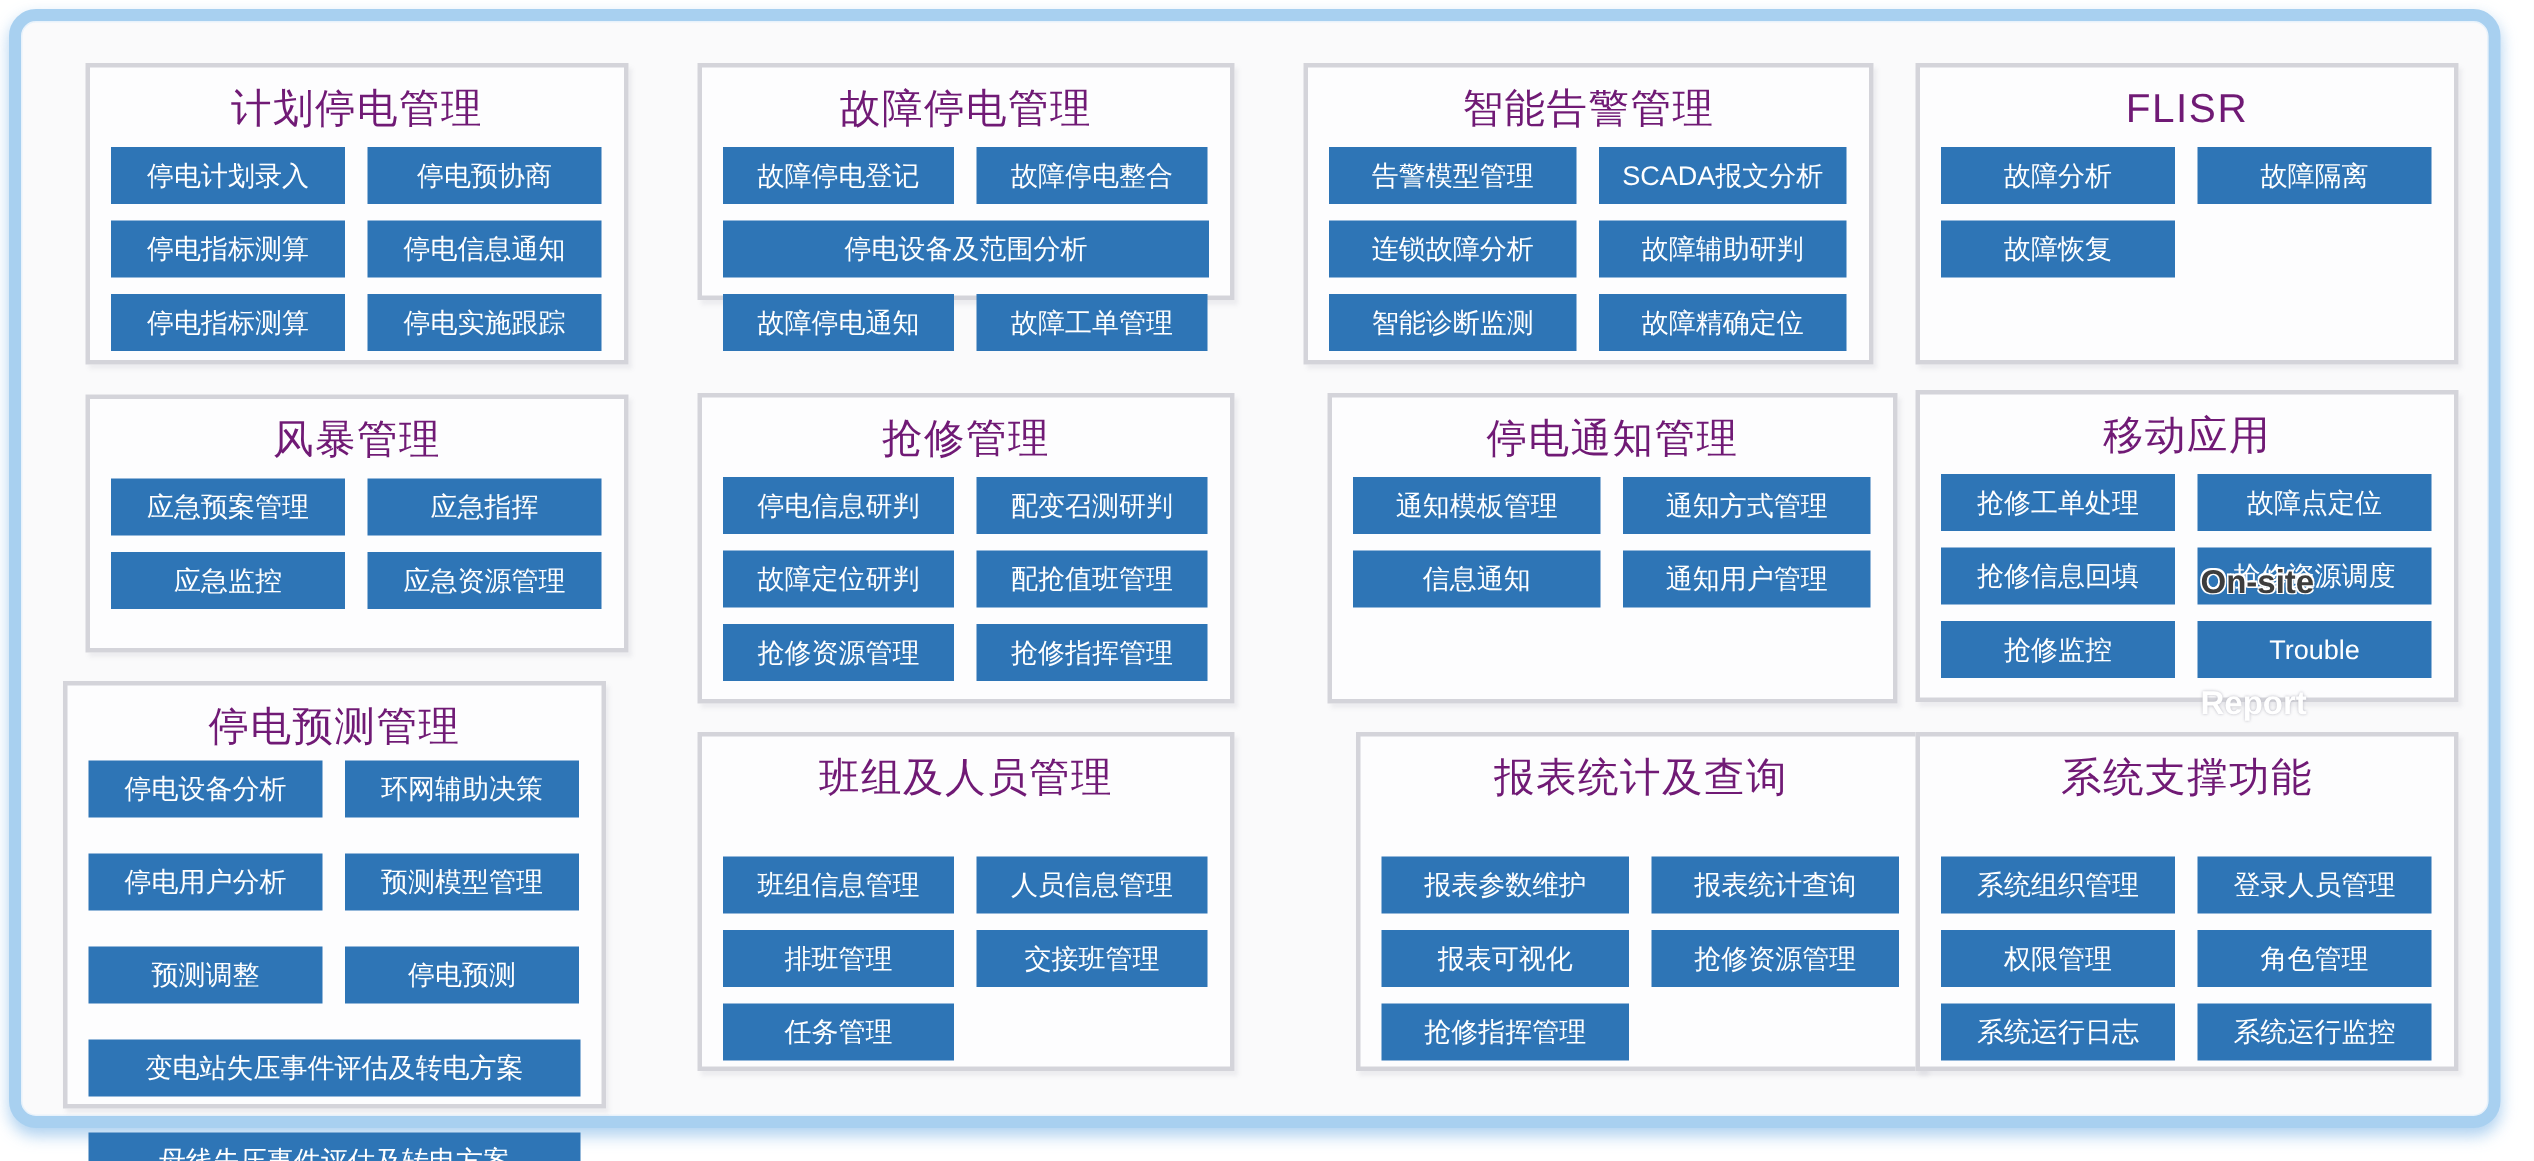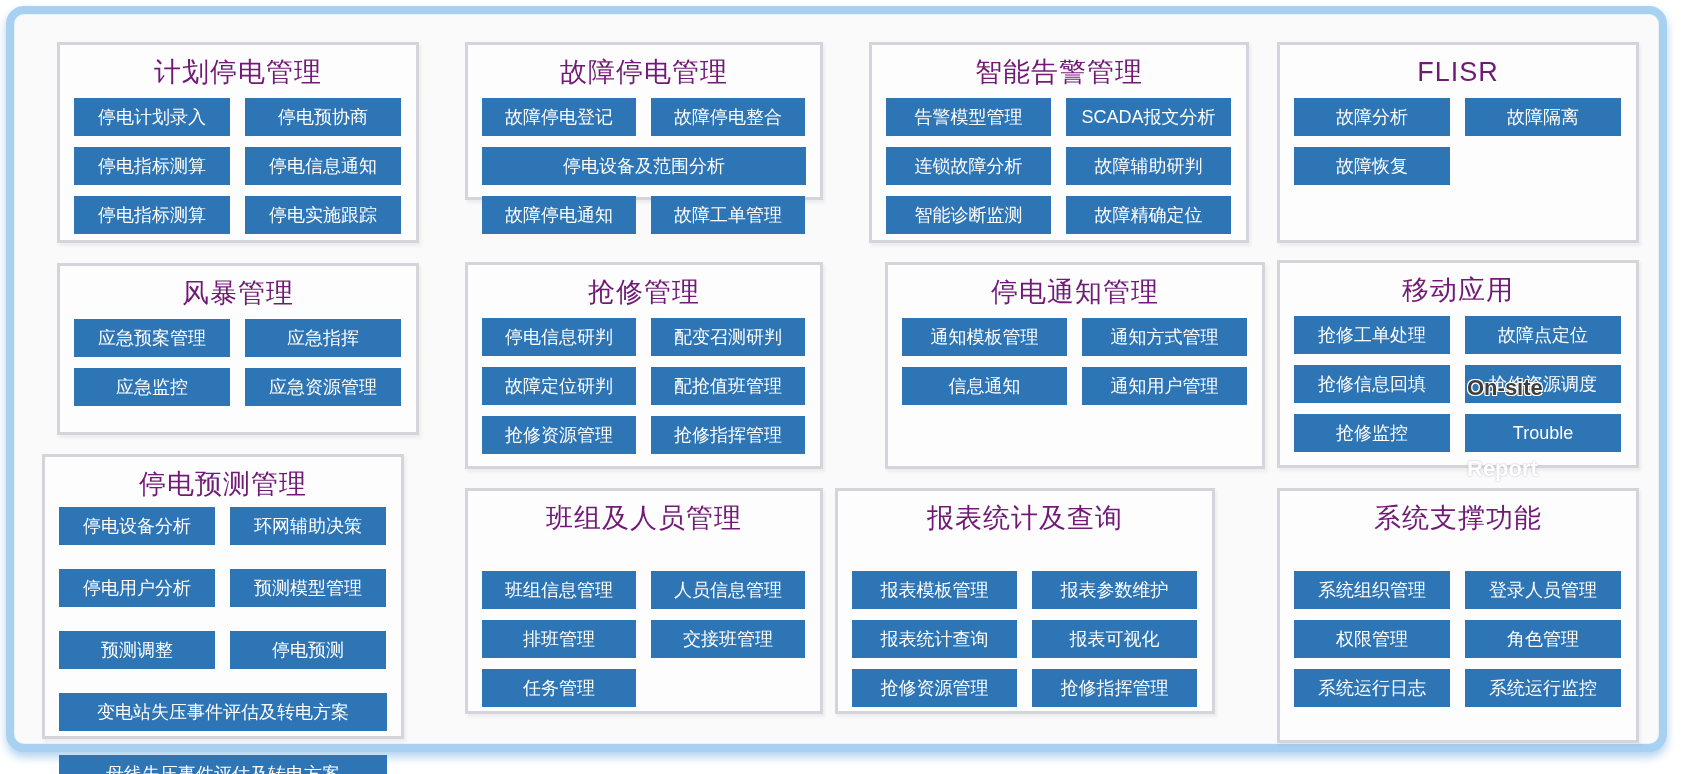--- a/index.html
+++ b/index.html
@@ -39,22 +39,22 @@
   section:nth-of-type(1){left:57px;top:42px;width:362px;height:201px;}
   section:nth-of-type(2){left:465px;top:42px;width:358px;height:158px;}
   section:nth-of-type(3){left:869px;top:42px;width:380px;height:201px;}
   section:nth-of-type(4){left:1277px;top:42px;width:362px;height:201px;}
   section:nth-of-type(5){left:57px;top:263px;width:362px;height:172px;}
   section:nth-of-type(6){left:465px;top:262px;width:358px;height:207px;}
   section:nth-of-type(7){left:869px;top:262px;width:380px;height:207px;margin-left:16px;}
   section:nth-of-type(8){left:1277px;top:260px;width:362px;height:208px;}
   section:nth-of-type(9){left:42px;top:454px;width:362px;height:285px;}
   section:nth-of-type(10){left:465px;top:488px;width:358px;height:226px;}
-  section:nth-of-type(11){left:835px;top:488px;width:380px;height:226px;}
-  section:nth-of-type(12){left:1277px;top:488px;width:362px;height:255px;}
+  section:nth-of-type(11){left:904px;top:488px;width:380px;height:226px;}
+  section:nth-of-type(12){left:1277px;top:488px;width:362px;height:226px;}
   
   section:nth-of-type(10) .btns,
   section:nth-of-type(11) .btns,
   section:nth-of-type(12) .btns{margin-top:27px;}
   section:nth-of-type(9) .btns{row-gap:24px;padding-top:7px;}
   
   .overlay-line{
     position:absolute;left:187px;width:161px;text-align:left;
     font-size:22px;font-weight:600;z-index:5;pointer-events:none;
   }
@@ -174,21 +174,20 @@
         <div class="btn">班组信息管理</div>
         <div class="btn">人员信息管理</div>
         <div class="btn">排班管理</div>
         <div class="btn">交接班管理</div>
         <div class="btn">任务管理</div>
       </div>
     </section>
     <section class="panel">
       <h2 class="panel-title">报表统计及查询</h2>
       <div class="btns">
-        <div class="btn">报表模板管理</div>
         <div class="btn">报表参数维护</div>
         <div class="btn">报表统计查询</div>
         <div class="btn">报表可视化</div>
         <div class="btn">抢修资源管理</div>
         <div class="btn">抢修指挥管理</div>
       </div>
     </section>
     <section class="panel">
       <h2 class="panel-title">系统支撑功能</h2>
       <div class="btns">

